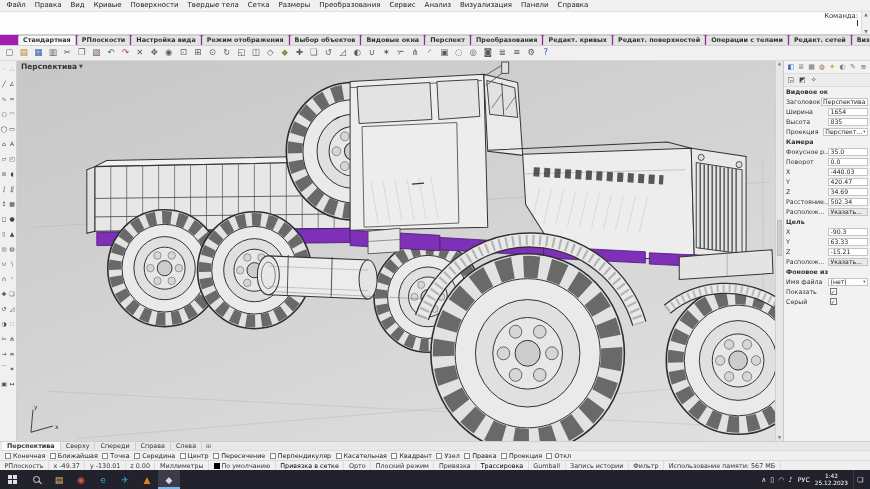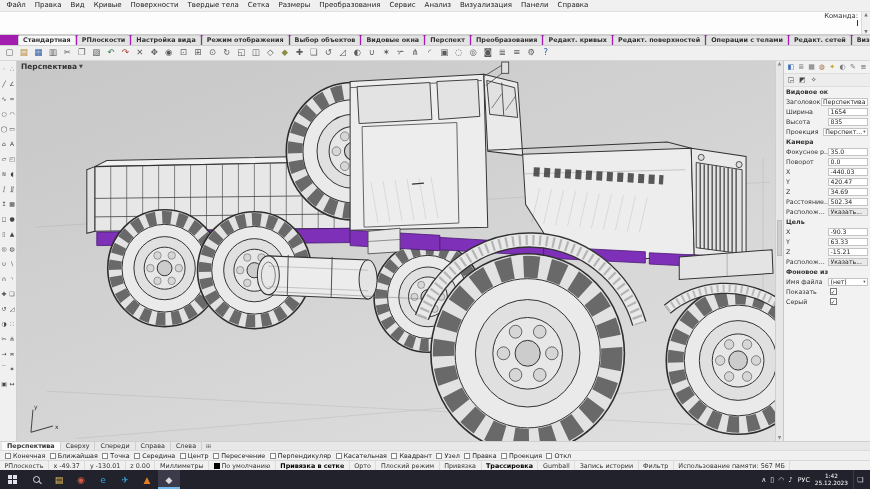--- a/index.html
+++ b/index.html
@@ -73,21 +73,21 @@
 
   
   .osnap { flex:0 0 10px; background:#f0f0f0; display:flex; align-items:center; gap:4.5px; padding-left:5px; border-top:1px solid #dcdcdc; }
   .os-item { display:flex; align-items:center; gap:2px; white-space:nowrap; }
   .os-box { width:6px; height:6px; border:1px solid #888; background:#fff; flex:0 0 auto; }
   .os-label { font-size:6.4px; color:#222; }
 
   
   .statusbar { flex:0 0 10px; background:#f0f0f0; border-top:1px solid #d8d8d8; display:flex; align-items:center; }
   .sb-cell { padding:0 4.5px; border-right:1px solid #dcdcdc; white-space:nowrap; color:#333; display:flex; gap:2px; align-items:center; font-size:6.4px; height:100%; }
-  .sb-cell.bold { font-weight:bold; color:#000;align-items:center; }
+  .sb-cell.bold { font-weight:normal; color:#000;align-items:center; }
   .sb-cell .sw { display:none; width:6px; height:6px; background:#000; flex:0 0 auto; }
   .sb-cell.has-swatch .sw { display:block; }
 
   
   .taskbar { flex:0 0 19px; background:#22222c; display:flex; align-items:center; color:#eee; }
   .tb-btn { width:24px; height:19px; display:flex; align-items:center; justify-content:center; }
   .win-logo { display:grid; grid-template-columns:4px 4px; grid-template-rows:4px 4px; gap:1px; }
   .win-logo span { background:#dfe3e8; }
   .search-glass { width:7px; height:7px; border:1.2px solid #d8d8d8; border-radius:50%; position:relative; }
   .search-glass::after { content:""; position:absolute; width:4px; height:1.2px; background:#d8d8d8; transform:rotate(45deg); right:-3px; bottom:-1px; }

